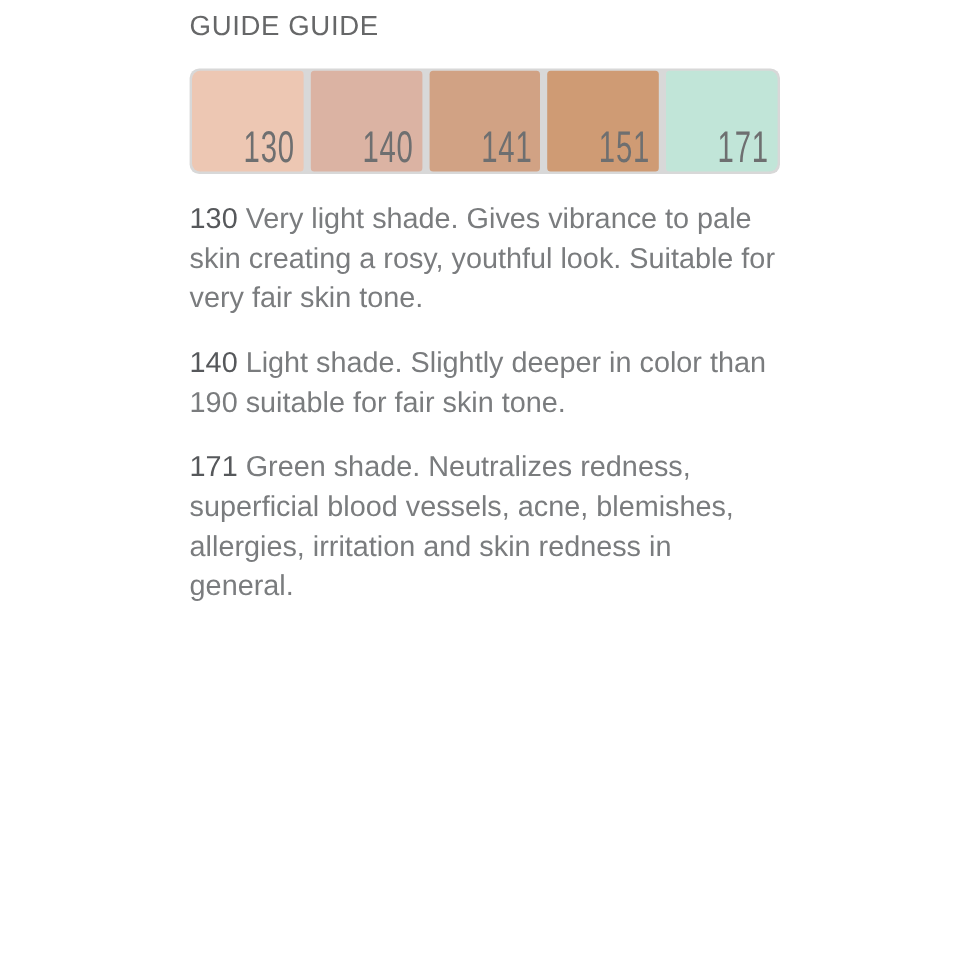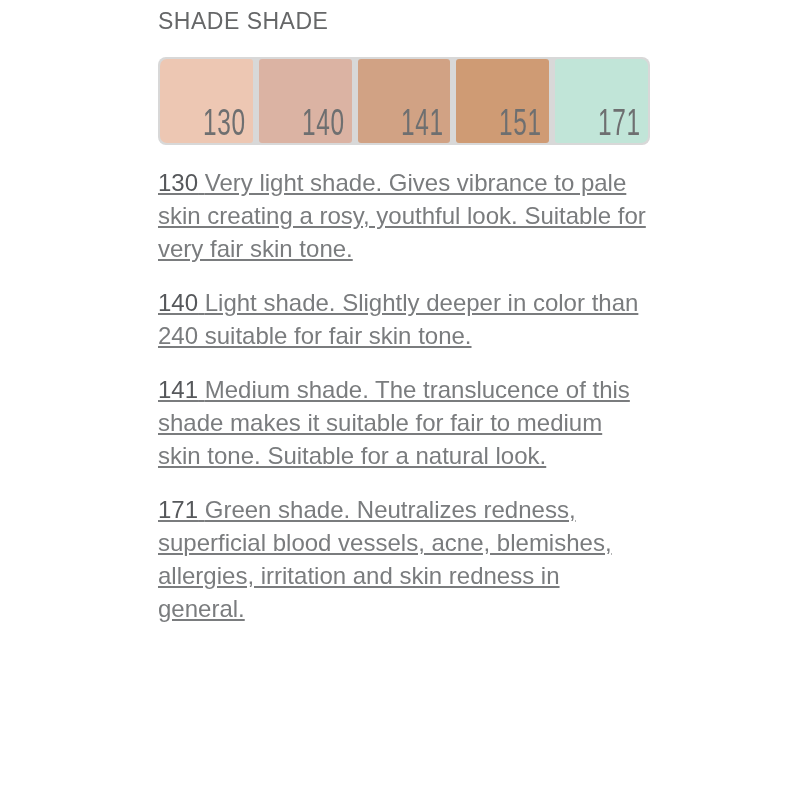--- a/index.html
+++ b/index.html
@@ -52,32 +52,31 @@
     transform: scaleX(0.66);
     transform-origin: bottom right;
     letter-spacing: 1px;
     line-height: 1;
   }
   .shade-desc {
     font-size: 24px;
     line-height: 33px;
     color: #7a7c7e;
     margin: 0 0 21px 0;
-    text-decoration: underline;
   }
   .shade-desc .code {
     color: #56585b;
   }
 </style>
 </head>
 <body>
 
 <div class="content">
 
-  <h2 class="page-title">SHADE SHADE</h2>
+  <h2 class="page-title">GUIDE GUIDE</h2>
 
   <div class="shade-bar">
     <div class="swatch" style="background-color: rgb(237, 199, 179);">
       <span class="swatch-code">130</span>
     </div>
     <div class="swatch" style="background-color: rgb(219, 179, 163);">
       <span class="swatch-code">140</span>
     </div>
     <div class="swatch" style="background-color: rgb(209, 162, 132);">
       <span class="swatch-code">141</span>
@@ -85,20 +84,19 @@
     <div class="swatch" style="background-color: rgb(207, 155, 116);">
       <span class="swatch-code">151</span>
     </div>
     <div class="swatch" style="background-color: rgb(193, 229, 216);">
       <span class="swatch-code">171</span>
     </div>
   </div>
 
   <p class="shade-desc"><span class="code">130</span> <span>Very light shade. Gives vibrance to pale skin creating a rosy, youthful look. Suitable for very fair skin tone.</span></p>
 
-  <p class="shade-desc"><span class="code">140</span> <span>Light shade. Slightly deeper in color than 240 suitable for fair skin tone.</span></p>
+  <p class="shade-desc"><span class="code">140</span> <span>Light shade. Slightly deeper in color than 190 suitable for fair skin tone.</span></p>
 
-  <p class="shade-desc"><span class="code">141</span> <span>Medium shade. The translucence of this shade makes it suitable for fair to medium skin tone. Suitable for a natural look.</span></p>
 
 
   <p class="shade-desc"><span class="code">171</span> <span>Green shade. Neutralizes redness, superficial blood vessels, acne, blemishes, allergies, irritation and skin redness in general.</span></p>
 
 </div>
 
 </body></html>

